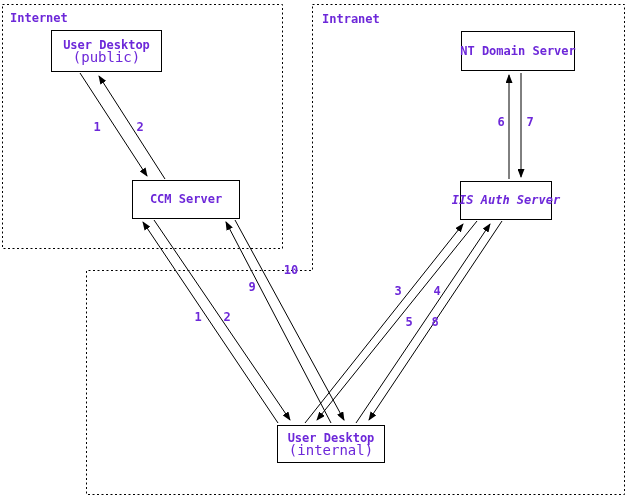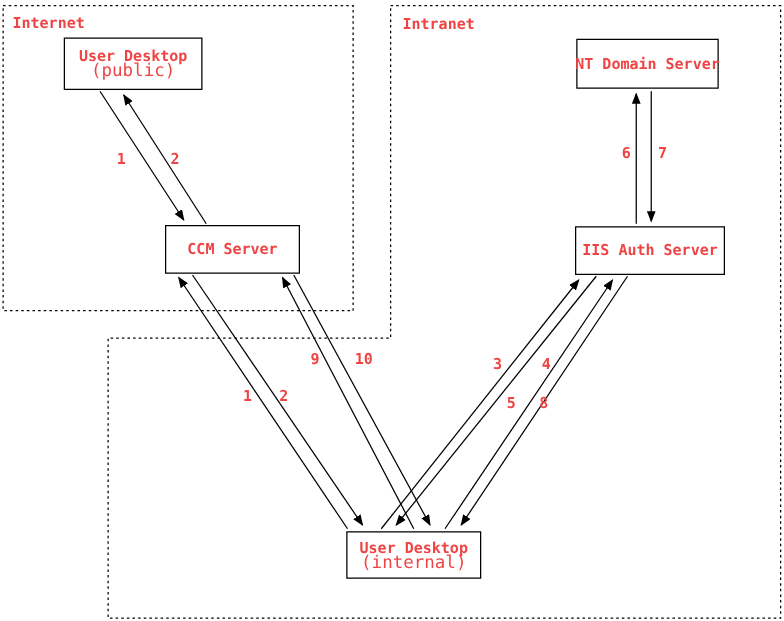--- a/index.html
+++ b/index.html
@@ -2,21 +2,21 @@
 <html><head>
 <meta charset="utf-8">
 <style>
   html, body { margin: 0; padding: 0; background: #ffffff; }
   #canvas {
     position: relative;
     width: 627px;
     height: 497px;
     background: #ffffff;
     font-family: "DejaVu Sans Mono", "Liberation Mono", monospace;
-    color: #ef4444;
+    color: #6d28d9;
     overflow: hidden;
   }
   #wires { position: absolute; left: 0; top: 0; }
   .region-label {
     position: absolute;
     font-size: 12px;
     font-weight: bold;
     white-space: nowrap;
     letter-spacing: 0px;
   }
@@ -94,35 +94,35 @@
   </div>
 
   <div class="node" style="left:461px; top:31px; width:114px; height:40px;">
     <div class="node-title">NT Domain Server</div>
   </div>
 
   <div class="node" style="left:132px; top:180px; width:108px; height:39px;">
     <div class="node-title">CCM Server</div>
   </div>
 
-  <div class="node" style="left:460px; top:181px; width:120px; height:39px;">
+  <div class="node" style="left:460px; top:181px; width:92px; height:39px;font-style:italic;">
     <div class="node-title">IIS Auth Server</div>
   </div>
 
   <div class="node" style="left:277px; top:425px; width:108px; height:38px;">
     <div class="node-title">User Desktop</div>
     <div class="node-subtitle">(internal)</div>
   </div>
 
   <div class="edge-label" style="left:97px;  top:127px;">1</div>
   <div class="edge-label" style="left:140px; top:127px;">2</div>
   <div class="edge-label" style="left:198px; top:317px;">1</div>
   <div class="edge-label" style="left:227px; top:317px;">2</div>
   <div class="edge-label" style="left:398px; top:291px;">3</div>
   <div class="edge-label" style="left:437px; top:291px;">4</div>
   <div class="edge-label" style="left:409px; top:322px;">5</div>
   <div class="edge-label" style="left:501px; top:122px;">6</div>
   <div class="edge-label" style="left:530px; top:122px;">7</div>
   <div class="edge-label" style="left:435px; top:322px;">8</div>
   <div class="edge-label" style="left:252px; top:287px;">9</div>
-  <div class="edge-label" style="left:291px; top:287px;">10</div>
+  <div class="edge-label" style="left:291px; top:270px;">10</div>
 
 </div>
 
 </body></html>

